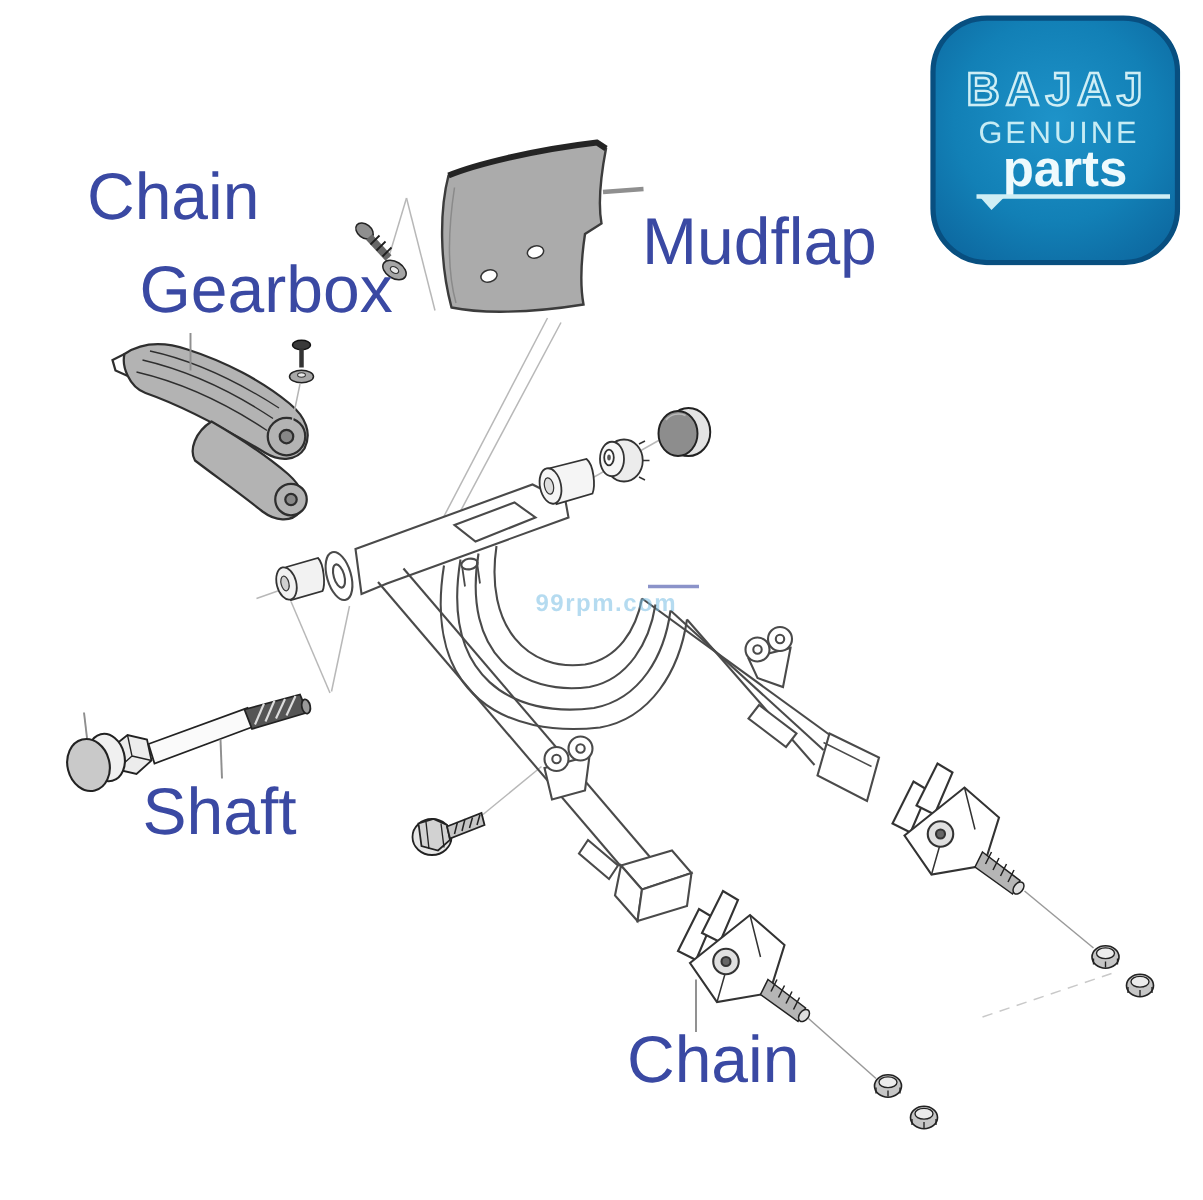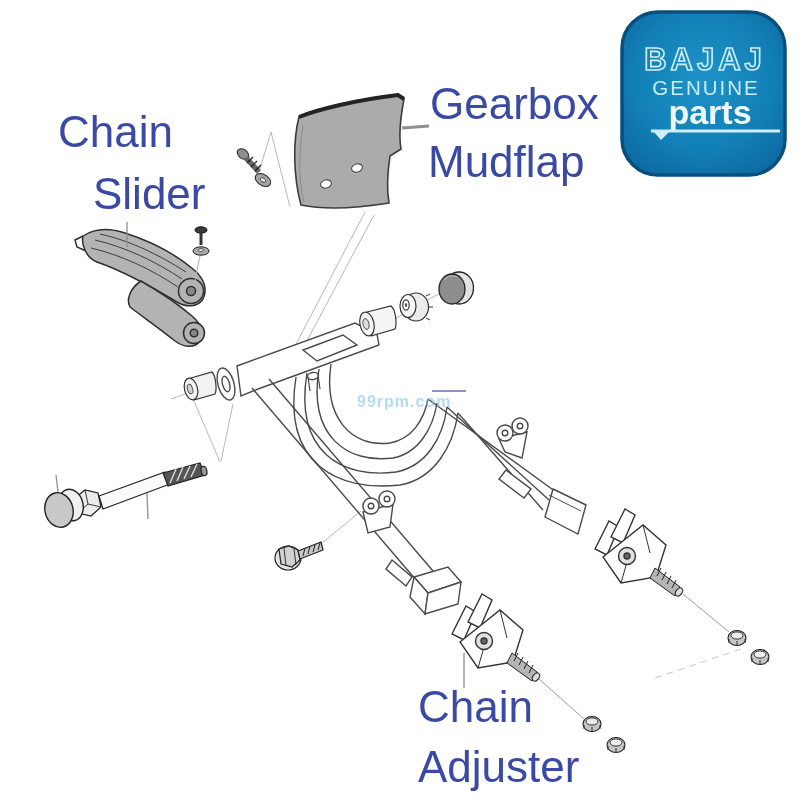--- a/index.html
+++ b/index.html
@@ -219,25 +219,24 @@
     <line x1="56" y1="475" x2="58" y2="492"></line>
     <line x1="147" y1="493" x2="148" y2="519"></line>
     <line x1="464" y1="653" x2="464" y2="688"></line>
     <line x1="432" y1="391" x2="466" y2="391" stroke="#8b93c9" stroke-width="2.2"></line>
   </g>
 
   <text class="wm" x="357" y="407">99rpm.com</text>
 </svg>
 
 <div class="lbl" style="left:58px;top:110px">Chain</div>
-<div class="lbl" style="left:93px;top:172px">Slider</div>
-<div class="lbl" style="left:430px;top:82px">Gearbox</div>
+<div class="lbl" style="left:93px;top:172px">Gearbox</div>
 <div class="lbl" style="left:428px;top:140px">Mudflap</div>
+<div class="lbl" style="left:95px;top:520px">Shaft</div>
 <div class="lbl" style="left:418px;top:685px">Chain</div>
-<div class="lbl" style="left:418px;top:745px">Adjuster</div>
 
 <div class="badge-wrap">
   <svg width="167" height="167" viewBox="0 0 167 167">
     <defs>
       <radialGradient id="badgeBg" cx="50%" cy="42%" r="75%">
         <stop offset="0%" stop-color="#1e93c9"></stop>
         <stop offset="55%" stop-color="#1280b6"></stop>
         <stop offset="100%" stop-color="#0c639b"></stop>
       </radialGradient>
     </defs>

